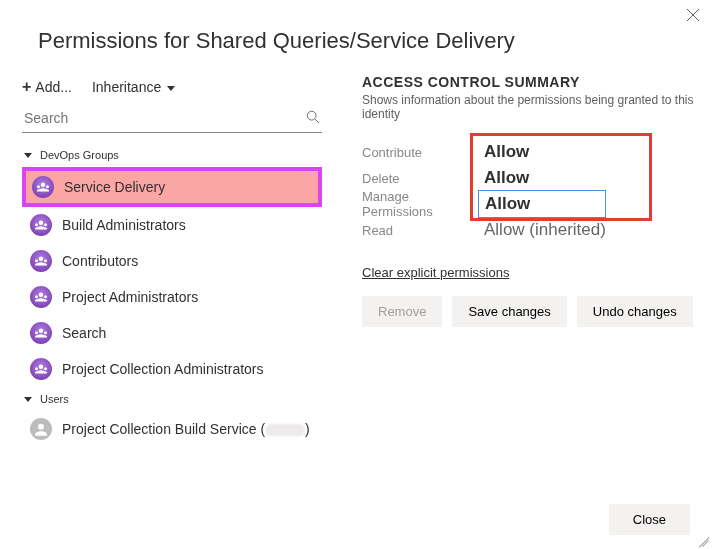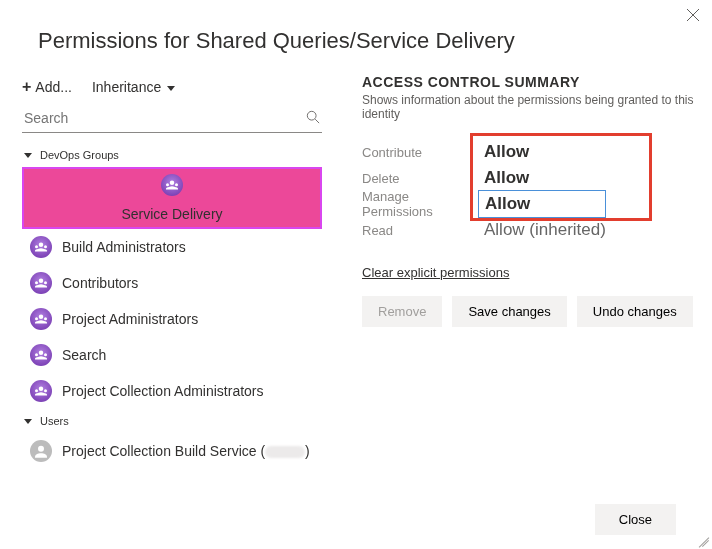--- a/index.html
+++ b/index.html
@@ -11,21 +11,21 @@
     .toolbar { display: flex; align-items: center; gap: 20px; padding: 6px 0 10px 0; font-size: 14px; }
     .tool-btn { cursor: pointer; display: flex; align-items: center; gap: 4px; }
     .plus { font-size: 16px; font-weight: 600; }
     .caret-down { display:inline-block; margin-left:2px; width:0; height:0; border-left:4px solid transparent; border-right:4px solid transparent; border-top:5px solid #323130; position: relative; top:1px;}
     .search-wrap { display:flex; align-items:flex-start; border-bottom:1px solid #8a8886; padding: 4px 2px 6px 2px; margin-bottom:10px;}
     .search-input { flex:1; border:none; outline:none; font-size:14px; color:#605e5c; background:transparent;}
     .search-icon-svg { width:14px; height:14px; color:#605e5c; }
     .group-header { display:flex; align-items:center; gap:4px; font-size:11px; padding: 6px 2px; cursor:pointer;text-align:right;}
     .chevron { display:inline-block; width:0; height:0; border-left:4px solid transparent; border-right:4px solid transparent; border-top:5px solid #323130; margin-right:4px;}
     .id-row { display:flex; align-items:center; gap:10px; padding: 5px 6px; font-size:14px; cursor:pointer; border:2px solid transparent;}
-    .id-row.selected { background:#ec4899; border:2px solid #d946ef;flex-direction:column;}
+    .id-row.selected { background:#fca5a5; border:4px solid #d946ef;}
     .avatar { width:22px; height:22px; border-radius:50%; flex-shrink:0; display:flex; align-items:center; justify-content:center;}
     .avatar svg { width:18px; height:18px; }
     .a-purple { background: radial-gradient(circle at 50% 40%, #b17fe0, #6b2ea8);}
     .a-gray { background: #bcbcbc;}
     .a-purple svg, .a-gray svg { fill:#fff;}
     .left-list { margin-top:4px;}
     .blur-badge { display:inline-block; width:40px; height:12px; background:#eceaea; border-radius:8px; filter: blur(1px); vertical-align:middle;}
 
     .right { flex:1; padding-left: 40px; padding-top:2px; font-size:13px;}
     .acs-title { font-size:14px; font-weight:700; letter-spacing:0.5px; color:#323130; }
@@ -34,21 +34,21 @@
     .red-box { position:absolute; left:108px; top:-6px; width:182px; height:88px; border:3px solid #e23e2e; pointer-events:none;}
     .perm-row { display:flex; align-items:center; height:26px; font-size:13px;}
     .perm-label { width:116px; color:#8a8886;}
     .perm-val { font-weight:700; color:#323130; font-size:17px; padding: 3px 6px;}
     .perm-val.boxed { border:1px solid #4a90d9; width:128px;}
     .perm-val.inherited { font-weight:400; color:#666;}
     .clear-link { display:inline-block; margin-top:22px; font-size:13px; color:#323130; text-decoration:underline; cursor:pointer;}
     .actions { display:flex; gap:10px; margin-top:16px;}
     .btn { padding: 8px 16px; font-size:13px; background:#f3f2f1; border:none; cursor:pointer;}
     .btn.disabled { color:#a19f9d;}
-    .footer { position:absolute; bottom:14px; right:36px;}
+    .footer { position:absolute; bottom:14px; right:22px;}
     .footer .btn { padding: 8px 24px;}
     .resize-grip { position:absolute; bottom:3px; right:3px; width:14px; height:14px; }
     .resize-grip::before, .resize-grip::after { content:""; position:absolute; background:#a19f9d; height:1px; transform: rotate(-45deg);}
     .resize-grip::before { width:14px; bottom:3px; right:-2px;}
     .resize-grip::after { width:9px; bottom:2px; right:-1px;}
   </style>
 </head>
 <body>
 
 <div class="close-x">

